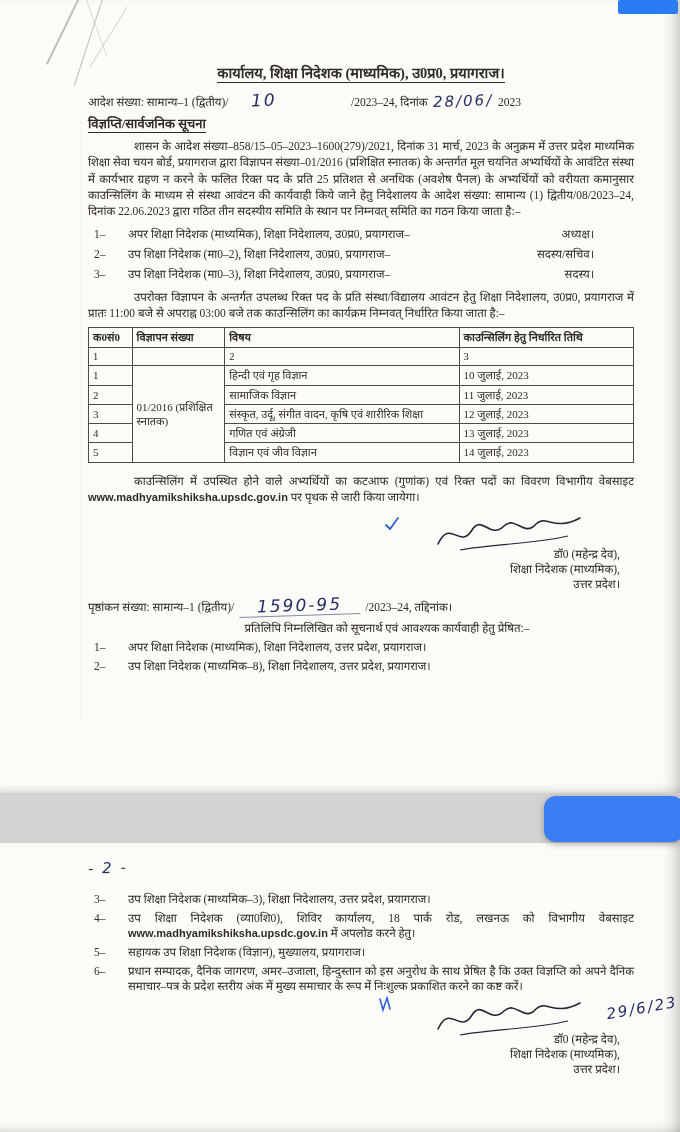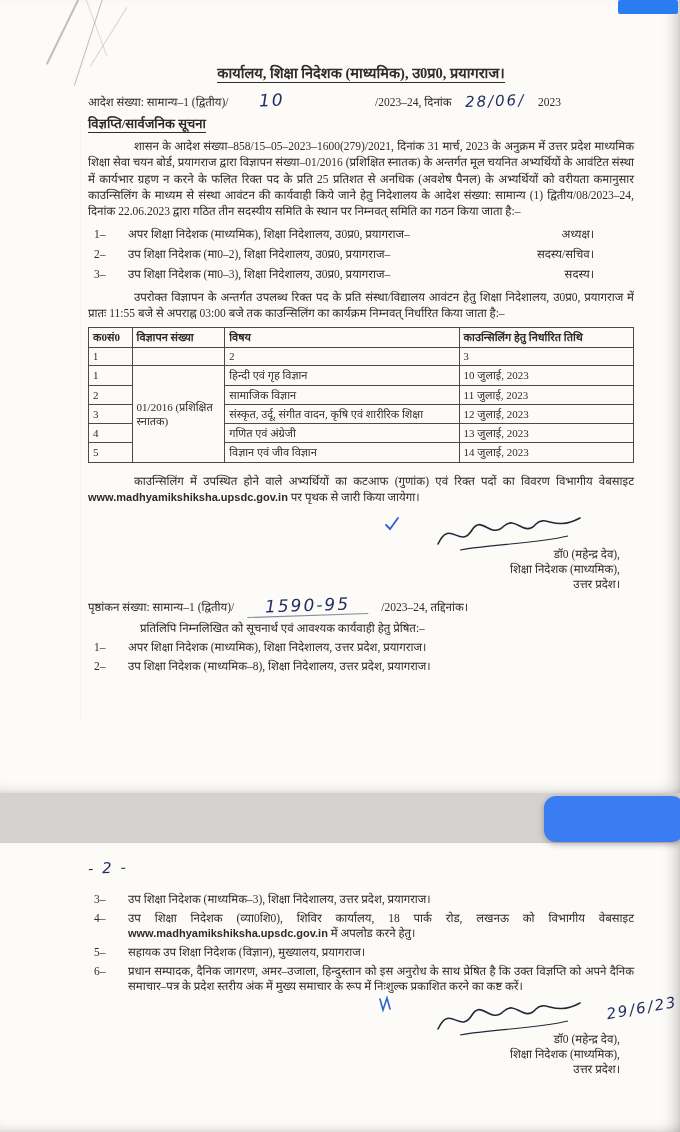--- a/index.html
+++ b/index.html
@@ -22,21 +22,21 @@
   .a5 { left:96px; top:-2px; width:1px; height:60px; transform:rotate(-20deg); opacity:.3; }
 
   .corner-chip { position:absolute; top:0; right:2px; width:60px; height:14px;
                  background:#2b7bf3; border-radius:2px; z-index:5; }
   .fab { position:absolute; right:-4px; bottom:-6px; width:140px; height:46px;
          background:#3a7df2; border-radius:12px; z-index:5; box-shadow:0 2px 6px rgba(0,0,0,.3); }
 
   .doc-header { text-align:center; font-weight:bold; font-size:14.5px; margin-bottom:8px; }
   .doc-header span { border-bottom:1.4px solid #2e2b28; padding-bottom:1px; }
 
-  .order-line { font-size:11.5px; display:flex; align-items:baseline; gap:13px; margin-bottom:4px; flex-wrap:nowrap; white-space:nowrap; }
+  .order-line { font-size:11.5px; display:flex; align-items:baseline; gap:5px; margin-bottom:4px; flex-wrap:nowrap; white-space:nowrap; }
   .order-line .sp { flex:0 0 46px; }
 
   .hw { font-family:"DejaVu Sans",sans-serif; color:#232f63; font-style:italic;
         font-size:15px; letter-spacing:2px; transform:rotate(-2deg); display:inline-block; }
   .hw.big { font-size:17px; padding:0 18px; }
   .hw.uline { border-bottom:1px solid rgba(35,47,99,.55); }
 
   .doc-subtitle { text-align:left; font-weight:bold; font-size:13px; margin:2px 0 6px; }
   .doc-subtitle span { border-bottom:1.4px solid #2e2b28; padding-bottom:1px; }
 
@@ -57,21 +57,21 @@
 
   .site { font-weight:bold; font-family:"Liberation Sans","DejaVu Sans",sans-serif; font-size:11px; }
 
   .sig-block { width:220px; margin:2px 14px 2px auto; text-align:right; font-size:11.5px; position:relative; }
   .sig-block svg.sig { display:block; margin:0 auto -10px; }
   .tick { position:absolute; }
   .t1 { left:-16px; top:4px; }
   .t2 { left:-22px; top:-2px; }
 
   .endorse { margin-top:4px; }
-  .copy-intro { font-size:11.5px; margin:2px 0 4px 52px; }
+  .copy-intro { font-size:11.5px; margin:2px 0 4px 52px;text-align:center; }
   .copies { font-size:11.5px; margin-left:6px; }
   .copies .crow { margin-bottom:4px; }
   .copies .ctext { text-align:justify; }
 
   .pg-num { text-align:center; margin:4px 40px 14px 0; }
   .hw-date { position:absolute; right:-58px; top:2px; transform:rotate(-10deg); white-space:nowrap; }
 </style>
 </head>
 <body>
 
@@ -116,21 +116,21 @@
         <span class="ctext">उप शिक्षा निदेशक (मा0–2), शिक्षा निदेशालय, उ0प्र0, प्रयागराज–</span>
         <span class="crole">सदस्य/सचिव।</span>
       </div>
       <div class="crow">
         <span class="cnum">3–</span>
         <span class="ctext">उप शिक्षा निदेशक (मा0–3), शिक्षा निदेशालय, उ0प्र0, प्रयागराज–</span>
         <span class="crole">सदस्य।</span>
       </div>
     </div>
 
-    <p class="para indent">उपरोक्त विज्ञापन के अन्तर्गत उपलब्ध रिक्त पद के प्रति संस्था/विद्यालय आवंटन हेतु शिक्षा निदेशालय, उ0प्र0, प्रयागराज में प्रातः 11:55 बजे से अपराह्न 03:00 बजे तक काउन्सिलिंग का कार्यक्रम निम्नवत् निर्धारित किया जाता है:–</p>
+    <p class="para indent">उपरोक्त विज्ञापन के अन्तर्गत उपलब्ध रिक्त पद के प्रति संस्था/विद्यालय आवंटन हेतु शिक्षा निदेशालय, उ0प्र0, प्रयागराज में प्रातः 11:00 बजे से अपराह्न 03:00 बजे तक काउन्सिलिंग का कार्यक्रम निम्नवत् निर्धारित किया जाता है:–</p>
 
     <table class="schedule">
       <colgroup>
           <col class="col-sn">
           <col class="col-ad">
           <col class="col-sub">
           <col class="col-dt">
         </colgroup>
       <tbody>
           <tr>

